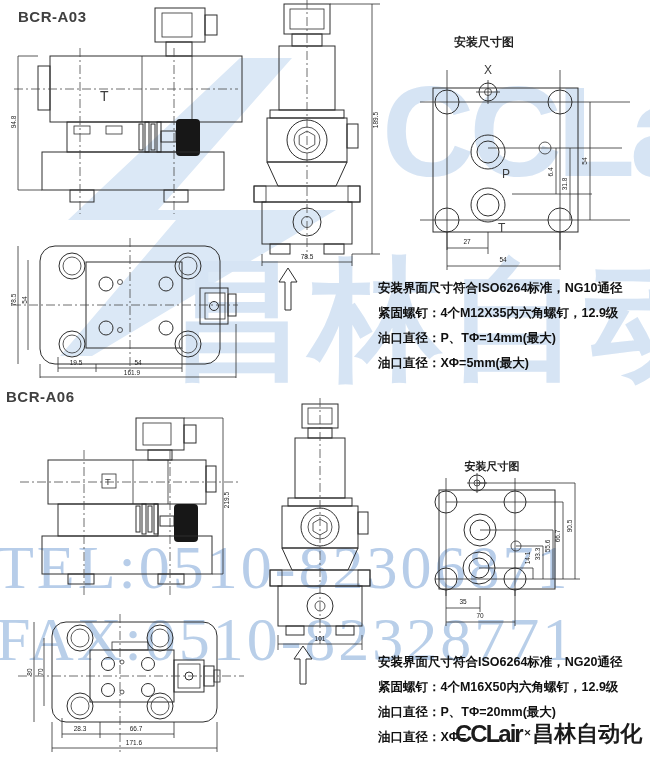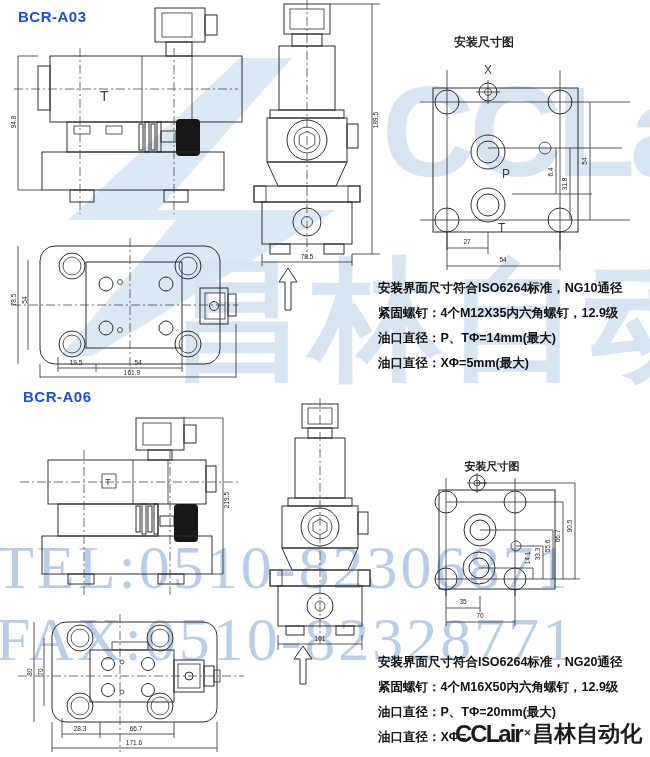--- a/index.html
+++ b/index.html
@@ -16,21 +16,21 @@
   
   svg.draw{position:absolute;z-index:1;overflow:visible}
   .ln{fill:none;stroke:#2e2e2e;stroke-width:1}
   .lt{fill:none;stroke:#2e2e2e;stroke-width:0.8}
   .cl{fill:none;stroke:#4a4a4a;stroke-width:0.8;stroke-dasharray:9 3 2 3}
   .blk{fill:#171717;stroke:none}
   .dim{font-family:"Liberation Sans",sans-serif;font-size:6.5px;fill:#222}
   .port{font-family:"Liberation Sans",sans-serif;font-size:12px;fill:#3d3d3d}
   .ttl{font-family:"Liberation Sans",sans-serif;font-size:12px;font-weight:700;fill:#222}
   
-  .hd{position:absolute;z-index:2;font-weight:700;font-size:15px;color:#1d4ed8;letter-spacing:.5px}
+  .hd{position:absolute;z-index:2;font-weight:700;font-size:15px;color:#404040;letter-spacing:.5px}
   .notes{position:absolute;z-index:2;width:274px}
   .notes div{font-size:12.5px;font-weight:700;color:#101010;line-height:25px;white-space:nowrap}
   .footer-logo{position:absolute;left:455px;top:721px;z-index:3;display:flex;align-items:flex-end;
                color:#1b1b1b;white-space:nowrap}
   .fl-latin{font-size:24px;font-weight:700;letter-spacing:-2px;line-height:26px}
   .fl-mark{font-size:9px;font-weight:700;margin:0 1px 9px 2px}
   .fl-cn{font-size:22px;font-weight:700;line-height:26px}
 </style>
 </head>
 <body>
@@ -192,21 +192,21 @@
     <polygon class="ln" points="11,2 20,16 14,16 14,44 8,44 8,16 2,16"></polygon>
   </svg>
 
   <div class="notes" style="left:378px;top:276px">
     <div>安装界面尺寸符合ISO6264标准，NG10通径</div>
     <div>紧固螺钉：4个M12X35内六角螺钉，12.9级</div>
     <div>油口直径：P、TΦ=14mm(最大)</div>
     <div>油口直径：XΦ=5mm(最大)</div>
   </div>
 
-  <div class="hd" style="left:23px;top:388px">BCR-A06</div>
+  <div class="hd" style="left:6px;top:388px">BCR-A06</div>
 
   <svg class="draw" style="left:18px;top:400px" width="225" height="205" viewBox="0 0 225 205">
     <rect class="ln" x="118" y="18" width="48" height="32"></rect>
     <rect class="lt" x="125" y="23" width="28" height="22"></rect>
     <rect class="ln" x="166" y="25" width="12" height="18"></rect>
     <rect class="ln" x="130" y="50" width="24" height="10"></rect>
     <rect class="ln" x="30" y="60" width="158" height="44"></rect>
     <rect class="ln" x="188" y="66" width="10" height="26"></rect>
     <line class="lt" x1="115" y1="60" x2="115" y2="104"></line>
     <line class="lt" x1="150" y1="60" x2="150" y2="104"></line>

